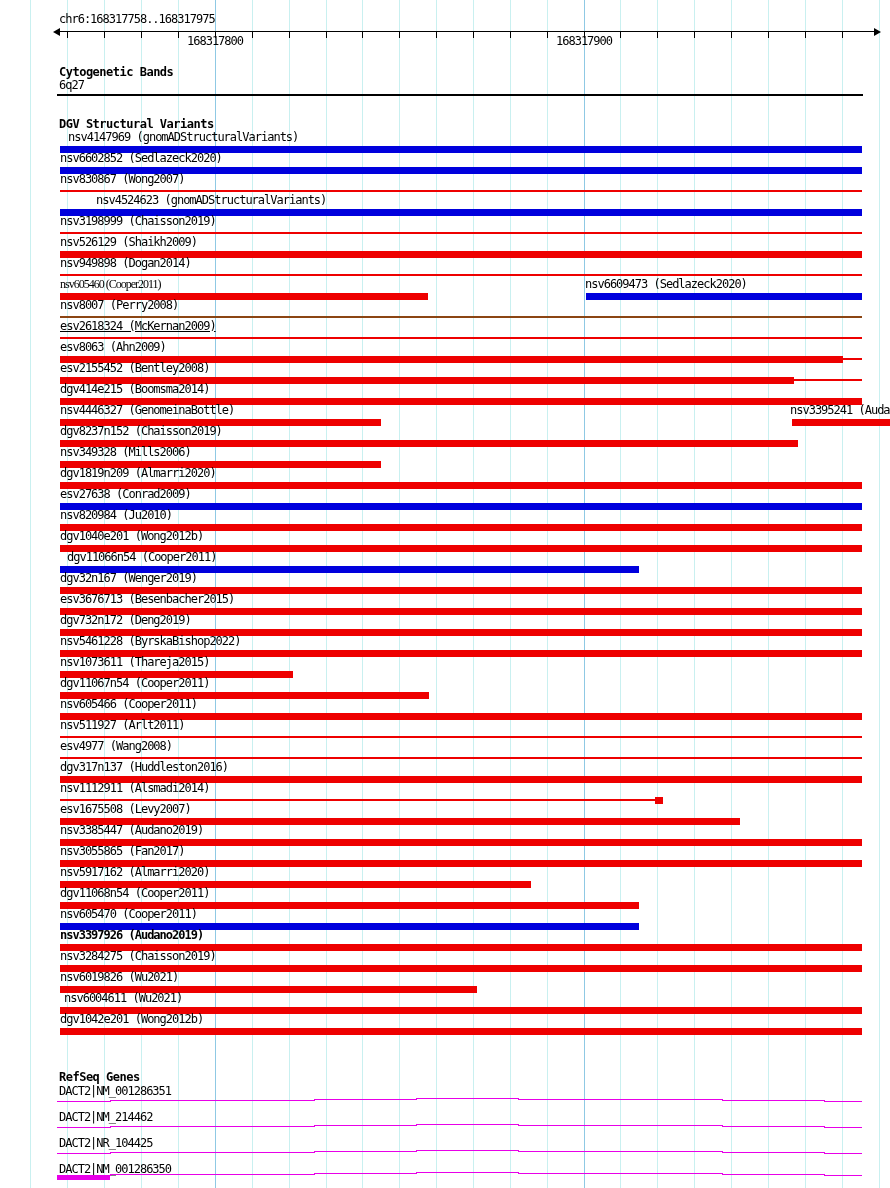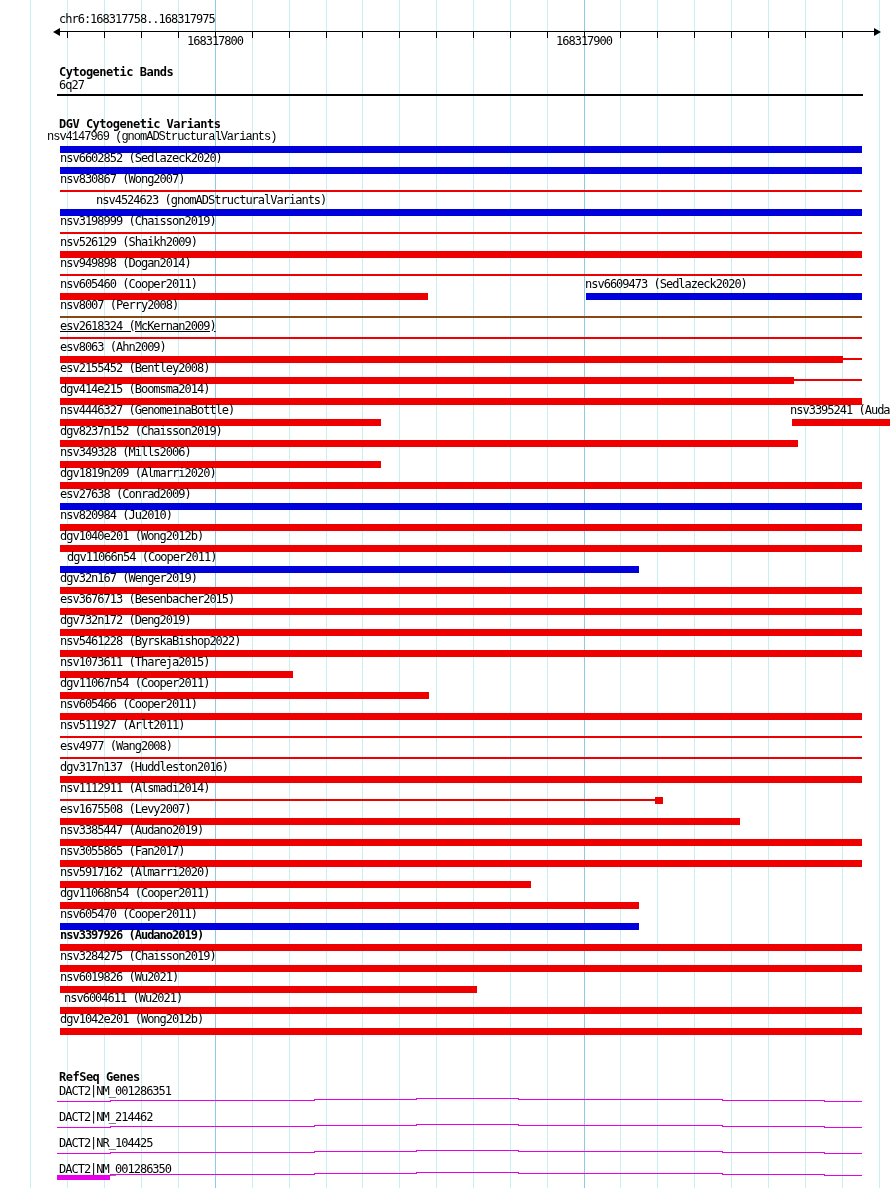--- a/index.html
+++ b/index.html
@@ -81,37 +81,37 @@
       <div class="tick" style="left: 805px;"></div>
       <div class="tick" style="left: 842px;"></div>
       <div class="lbl" style="left: 215px; top: 35px; transform: translateX(-50%);">168317800</div>
       <div class="lbl" style="left: 584px; top: 35px; transform: translateX(-50%);">168317900</div>
     </div>
 
   <div class="heading" style="left:59px;top:66px;">Cytogenetic Bands</div>
   <div class="lbl" style="left:59px;top:79px;">6q27</div>
   <div class="hrule" style="left:57px;top:94px;width:806px;height:2px;"></div>
 
-  <div class="heading" style="left:59px;top:118px;">DGV Cytogenetic Variants</div>
+  <div class="heading" style="left:59px;top:118px;">DGV Structural Variants</div>
   <div id="dgv-layer" class="layer">
-      <div class="lbl" style="left: 47px; top: 131px; font-family: Liberation Mono, monospace;">nsv4147969 (gnomADStructuralVariants)</div>
+      <div class="lbl" style="left: 68px; top: 131px;">nsv4147969 (gnomADStructuralVariants)</div>
       <div class="bar" style="left: 60px; width: 802px; top: 146px; height: 7px; background: rgb(0, 0, 221);"></div>
       <div class="lbl" style="left: 60px; top: 152px;">nsv6602852 (Sedlazeck2020)</div>
       <div class="bar" style="left: 60px; width: 802px; top: 167px; height: 7px; background: rgb(0, 0, 221);"></div>
       <div class="lbl" style="left: 60px; top: 173px;">nsv830867 (Wong2007)</div>
       <div class="bar" style="left: 60px; width: 802px; top: 190px; height: 2px; background: rgb(238, 0, 0);"></div>
       <div class="lbl" style="left: 60px; top: 194px; margin-left: 36px;">nsv4524623 (gnomADStructuralVariants)</div>
       <div class="bar" style="left: 60px; width: 802px; top: 209px; height: 7px; background: rgb(0, 0, 221);"></div>
       <div class="lbl" style="left: 60px; top: 215px;">nsv3198999 (Chaisson2019)</div>
       <div class="bar" style="left: 60px; width: 802px; top: 232px; height: 2px; background: rgb(238, 0, 0);"></div>
       <div class="lbl" style="left: 60px; top: 236px;">nsv526129 (Shaikh2009)</div>
       <div class="bar" style="left: 60px; width: 802px; top: 251px; height: 7px; background: rgb(238, 0, 0);"></div>
       <div class="lbl" style="left: 60px; top: 257px;">nsv949898 (Dogan2014)</div>
       <div class="bar" style="left: 60px; width: 802px; top: 274px; height: 2px; background: rgb(238, 0, 0);"></div>
-      <div class="lbl" style="left: 60px; top: 278px;">nsv605460 (Cooper2011)</div>
+      <div class="lbl" style="left: 60px; top: 278px; font-family: Liberation Serif, serif;">nsv605460 (Cooper2011)</div>
       <div class="bar" style="left: 60px; width: 368px; top: 293px; height: 7px; background: rgb(238, 0, 0);"></div>
       <div class="lbl" style="left: 585px; top: 278px;">nsv6609473 (Sedlazeck2020)</div>
       <div class="bar" style="left: 586px; width: 276px; top: 293px; height: 7px; background: rgb(0, 0, 221);"></div>
       <div class="lbl" style="left: 60px; top: 299px;">nsv8007 (Perry2008)</div>
       <div class="bar" style="left: 60px; width: 802px; top: 316px; height: 2px; background: rgb(139, 69, 19);"></div>
       <div class="lbl" style="left: 60px; top: 320px; text-decoration: underline;">esv2618324 (McKernan2009)</div>
       <div class="bar" style="left: 60px; width: 802px; top: 337px; height: 2px; background: rgb(238, 0, 0);"></div>
       <div class="lbl" style="left: 60px; top: 341px;">esv8063 (Ahn2009)</div>
       <div class="bar" style="left: 60px; width: 783px; top: 356px; height: 7px; background: rgb(238, 0, 0);"></div>
       <div class="bar" style="left: 843px; width: 19px; top: 358px; height: 2px; background: rgb(238, 0, 0);"></div>

